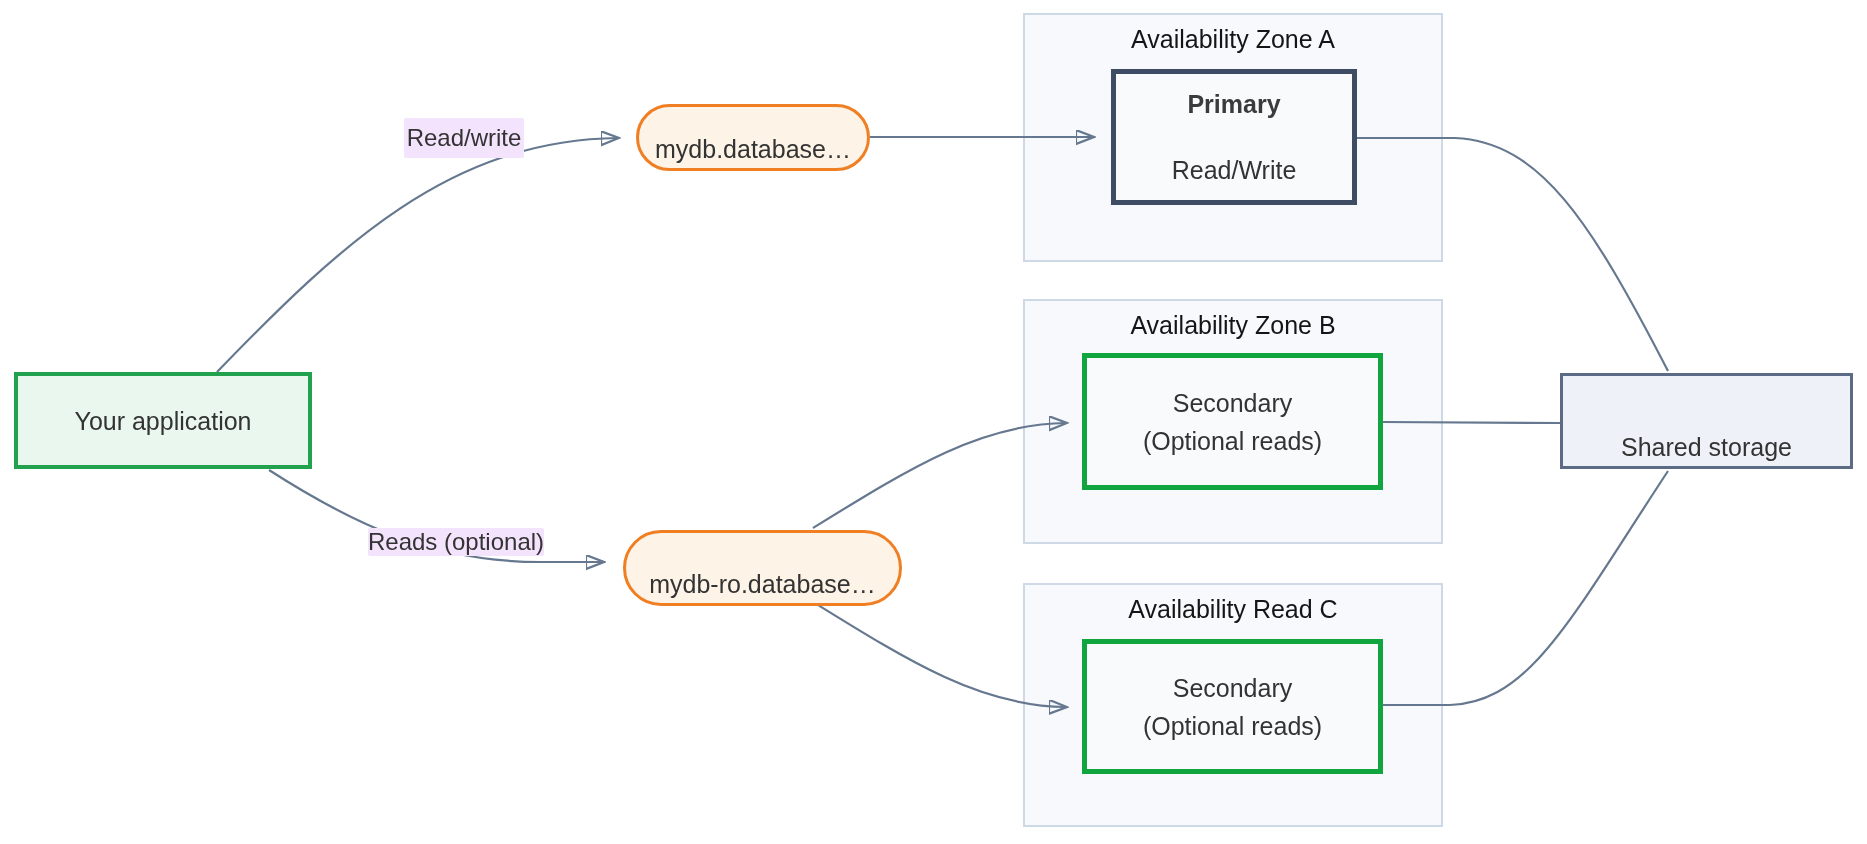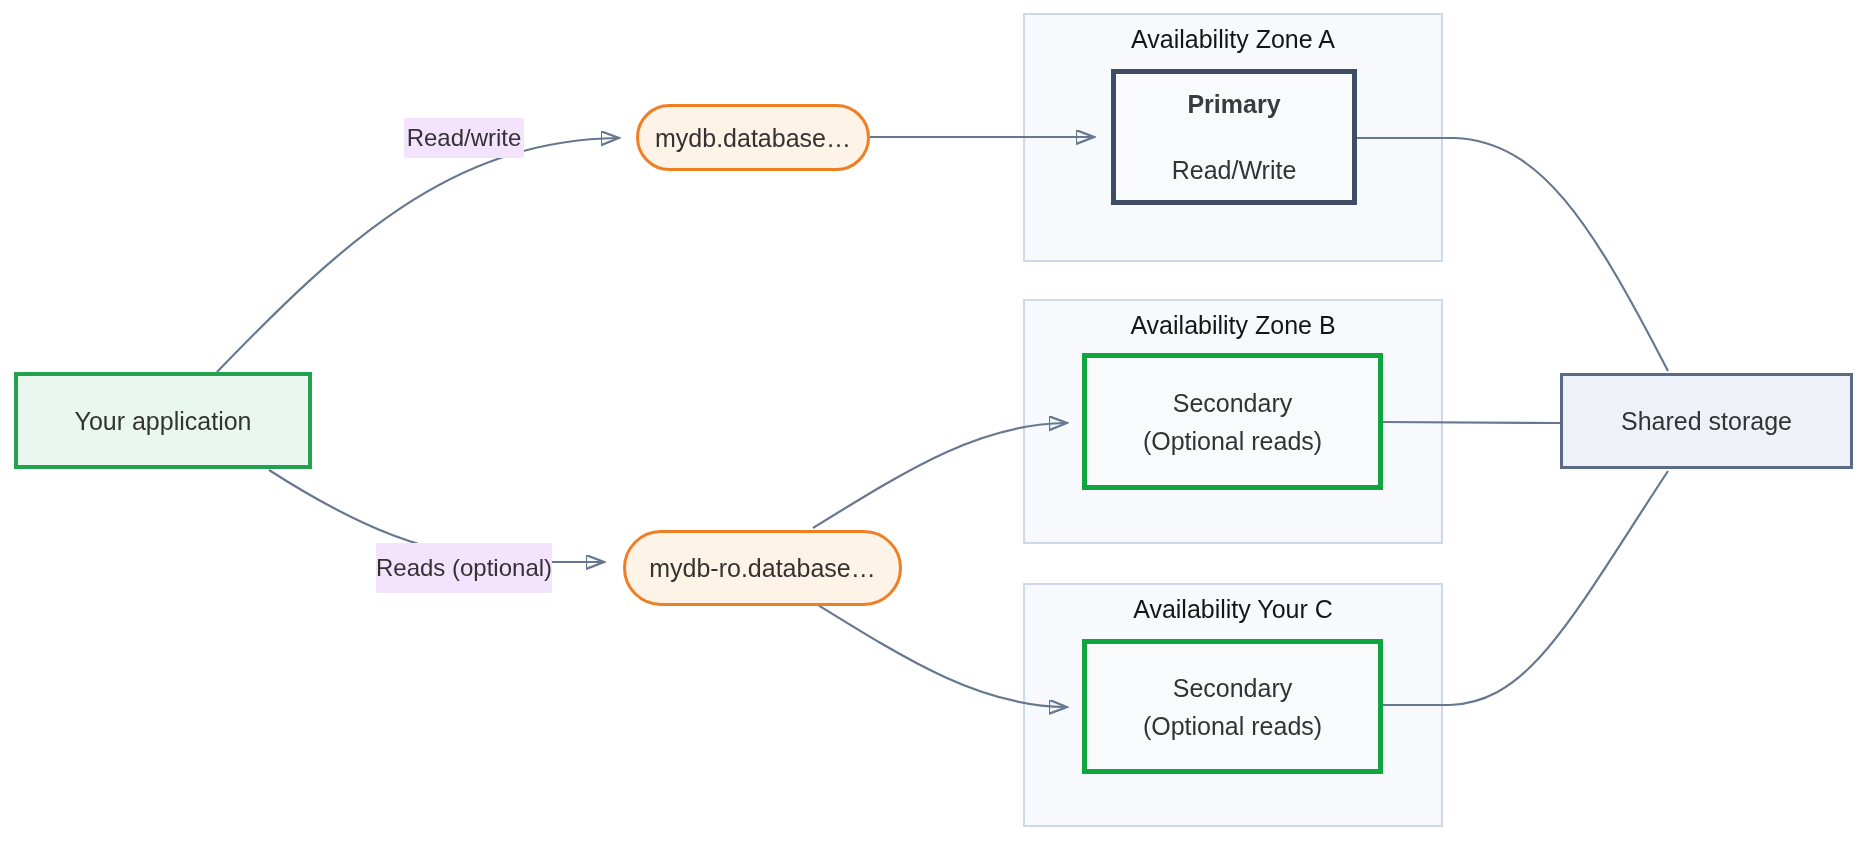--- a/index.html
+++ b/index.html
@@ -54,70 +54,72 @@
   .node-app {
     left: 14px; top: 372px; width: 298px; height: 97px;
     background: var(--app-fill, #eaf7ef);
     border: 4px solid var(--app-border, #22a14f);
     align-items: center;
   }
   .pill {
     background: var(--endpoint-fill, #fdf3e6);
     border: 3px solid var(--endpoint-border, #f07e23);
     border-radius: 40px;
+    justify-content: flex-end;
   }
   .pill-rw { left: 636px; top: 104px; width: 234px; height: 67px; }
   .pill-ro { left: 623px; top: 530px; width: 279px; height: 76px; }
   .node-primary {
     left: 1111px; top: 69px; width: 246px; height: 136px;
     background: var(--instance-fill, #f8fafc);
     border: 5px solid var(--primary-border, #3e4d63);
     gap: 28px;
   }
   .node-primary .title { font-weight: bold; color: #3b3b3b; }
   .node-secondary {
     background: var(--instance-fill, #f8fafc);
     border: 5px solid var(--secondary-border, #10a53e);
   }
   .node-secondary-b { left: 1082px; top: 353px; width: 301px; height: 137px; }
   .node-secondary-c { left: 1082px; top: 639px; width: 301px; height: 135px; }
   .node-storage {
     left: 1560px; top: 373px; width: 293px; height: 96px;
     background: var(--storage-fill, #eef2f8);
     border: 3px solid var(--storage-border, #5b6b85);
+    justify-content: flex-end;
   }
 
   .edge-label {
     position: absolute;
     display: flex;
     align-items: center;
     justify-content: center;
     background: var(--edge-label-bg, #f3e3fc);
     font-size: 24px;
     color: var(--text, #333333);
     border-radius: 2px;
     white-space: nowrap;
   }
   .label-rw { left: 404px; top: 118px; width: 120px; height: 40px; }
-  .label-ro { left: 368px; top: 543px; width: 176px; height: 50px; margin-left: 8px; }
+  .label-ro { left: 368px; top: 528px; width: 176px; height: 28px; }
 </style>
 </head>
 <body>
 
 <div class="canvas">
 
   <div class="zones-layer">
     <div class="zone zone-a">
       <div class="zone-title">Availability Zone A</div>
     </div>
     <div class="zone zone-b">
       <div class="zone-title">Availability Zone B</div>
     </div>
     <div class="zone zone-c">
-      <div class="zone-title">Availability Your C</div>
+      <div class="zone-title">Availability Read C</div>
     </div>
   </div>
 
   <svg class="edges-layer" width="1867" height="844" viewBox="0 0 1867 844">
     <defs>
       <marker id="arrow" markerUnits="userSpaceOnUse" markerWidth="20" markerHeight="16" refX="17" refY="7" orient="auto">
         <path class="arrowhead" d="M0,0 L18,7 L0,14 Z" stroke="none"></path>
       </marker>
     </defs>
     <path d="M217,372 C340,245 450,140 618,138" marker-end="url(#arrow)"></path>

